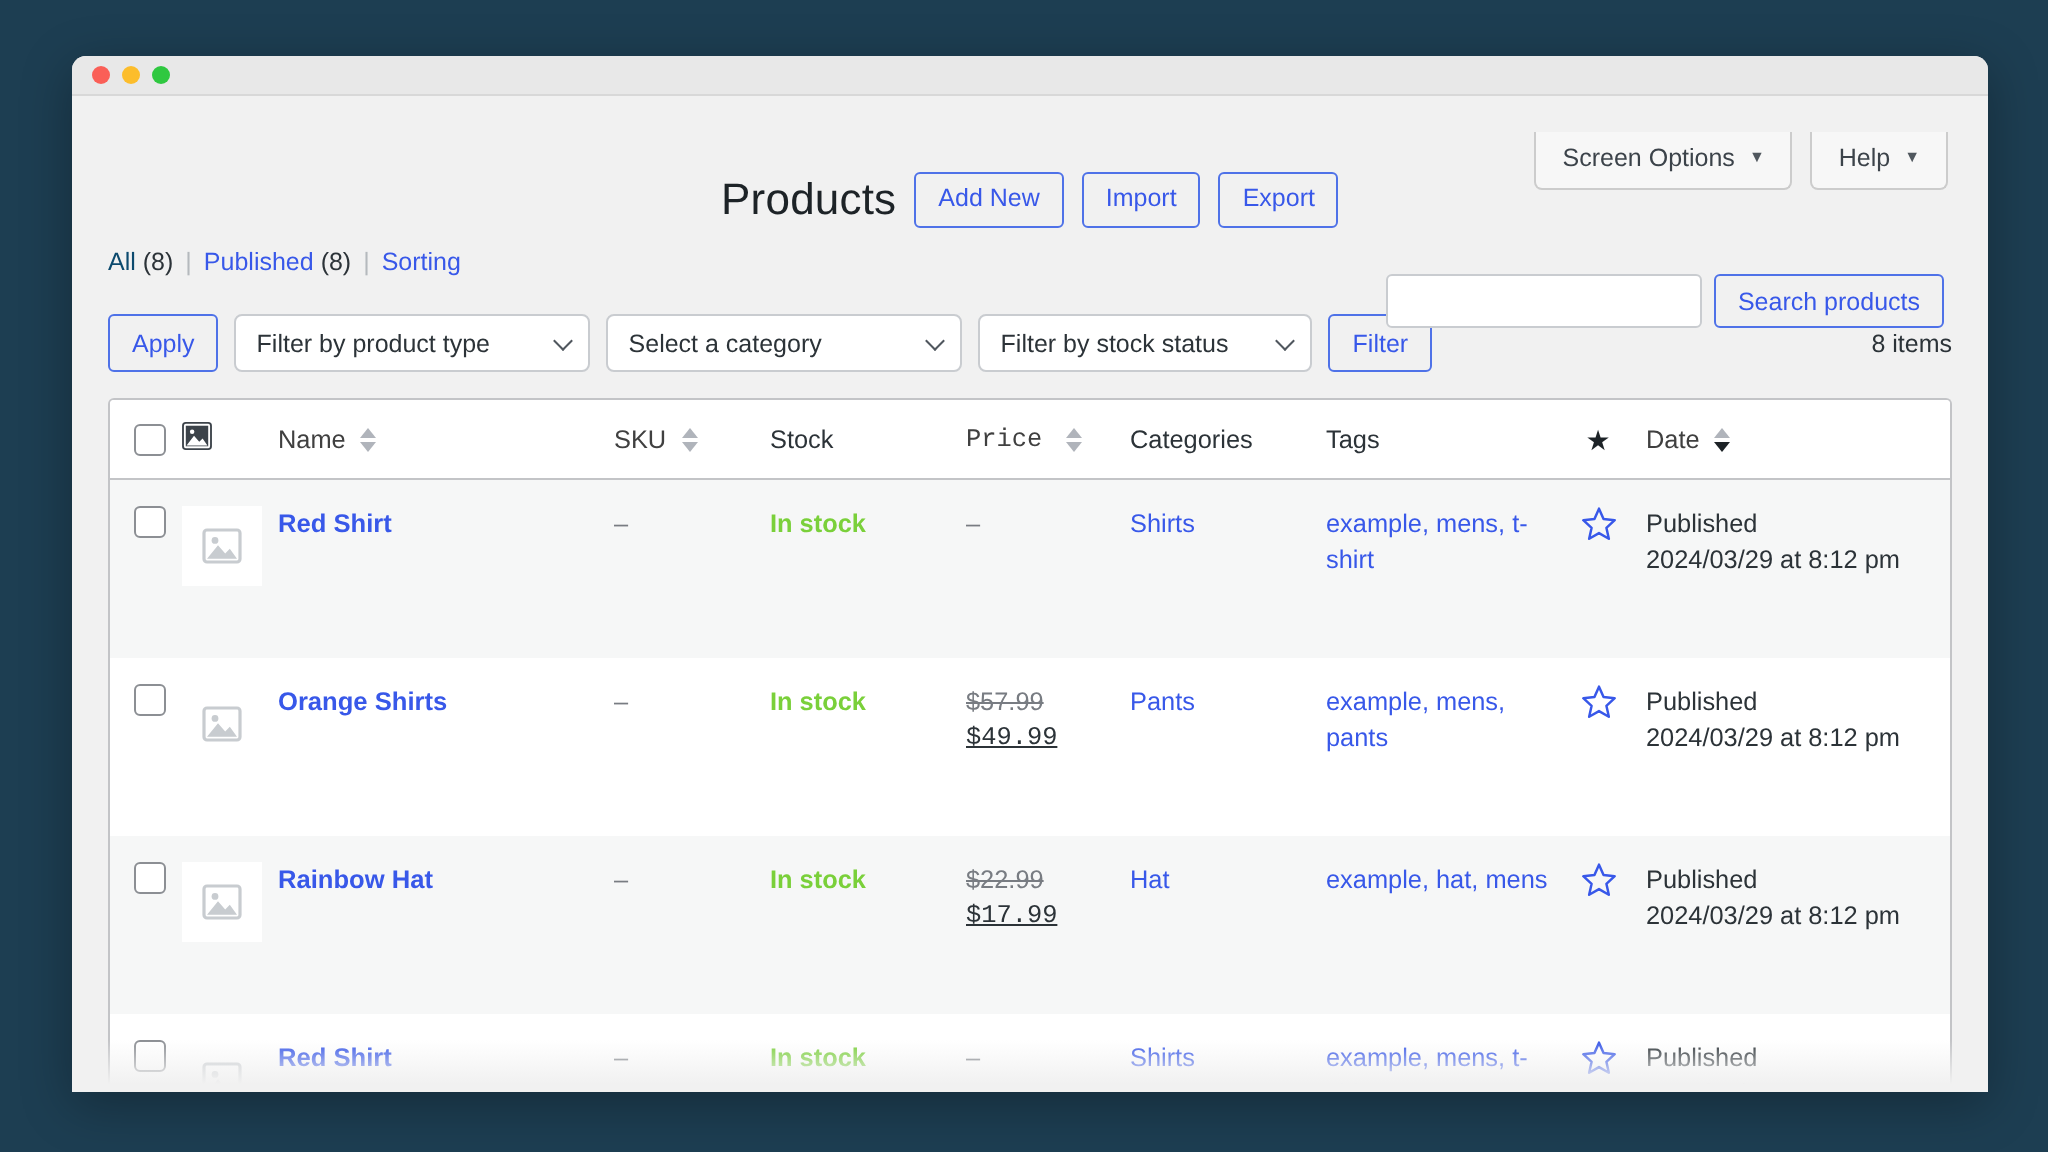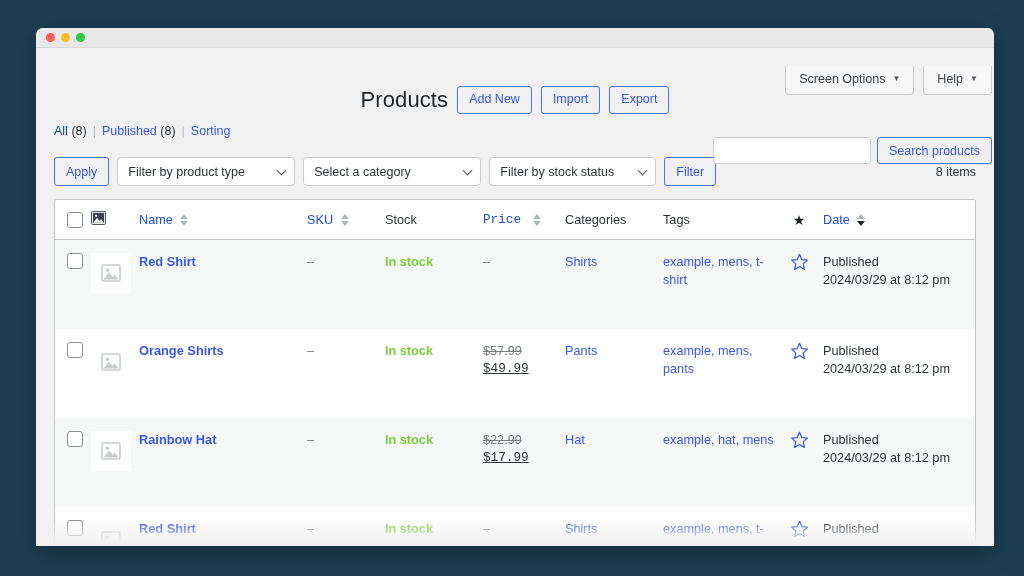--- a/index.html
+++ b/index.html
@@ -39,21 +39,21 @@
   #page {
     flex: 1 1 auto;
     background: #f1f1f1;
     padding: 0 18px;
     position: relative;
     overflow: hidden;
   }
 
   
   #top-right-bar {
-    position: absolute; right: 2px; top: 18px;
+    position: absolute; right: 20px; top: 18px;
     display: flex; gap: 9px;
   }
   .meta-btn {
     background: #f7f7f7;
     border: 1px solid #ccc;
     border-top: none;
     border-radius: 0 0 4px 4px;
     color: #3c434a;
     font-size: 12.5px;
     padding: 7px 13px 8px;
@@ -91,21 +91,21 @@
     margin-top: 10px;
     font-size: 12.5px; color: #2c3338;
   }
   #views-row .sep { color: #b5b9bd; margin: 0 6px; }
   #views-row a { color: #3858e9; text-decoration: none; cursor: pointer; }
   #views-row .current { color: #0c4a6e; font-weight: normal; }
   #views-row .count { color: #2c3338; }
 
   
   #search-area {
-    position: absolute; right: 2px; top: 89px;
+    position: absolute; right: 22px; top: 89px;
     display: flex; align-items: center; gap: 6px; padding-left: 39px;
   }
   #search-input {
     width: 158px; height: 27px;
     border: 1px solid #c9ccd0;
     border-radius: 3px;
     background: #fff;
     padding: 0 7px;
     font-size: 12.5px;
     color: #2c3338;
@@ -181,21 +181,21 @@
     text-align: left;
     font-size: 12.7px;
     font-weight: 400;
     color: #2c3338;
     padding: 11px 0 11px 0;
     border-bottom: 1px solid #c3c4c7;
     background: #fff;
     vertical-align: middle;
     white-space: nowrap;
   }
-  thead th .sortable { color: #1d4ed8; cursor: pointer; text-decoration: none; }
+  thead th .sortable { color: #404040; cursor: pointer; text-decoration: none; }
   .col-cb    { width: 36px; padding-left: 12px !important; }
   .col-thumb { width: 48px; }
   .col-name  { width: 168px; }
   .col-sku   { width: 78px; }
   .col-stock { width: 98px; }
   .col-price { width: 82px; font-family: Liberation Mono, monospace; }
   .col-cats  { width: 98px; }
   .col-tags  { width: 112px; }
   .col-star  { width: 48px; text-align: center !important; }
   .col-date  { width: auto; }

